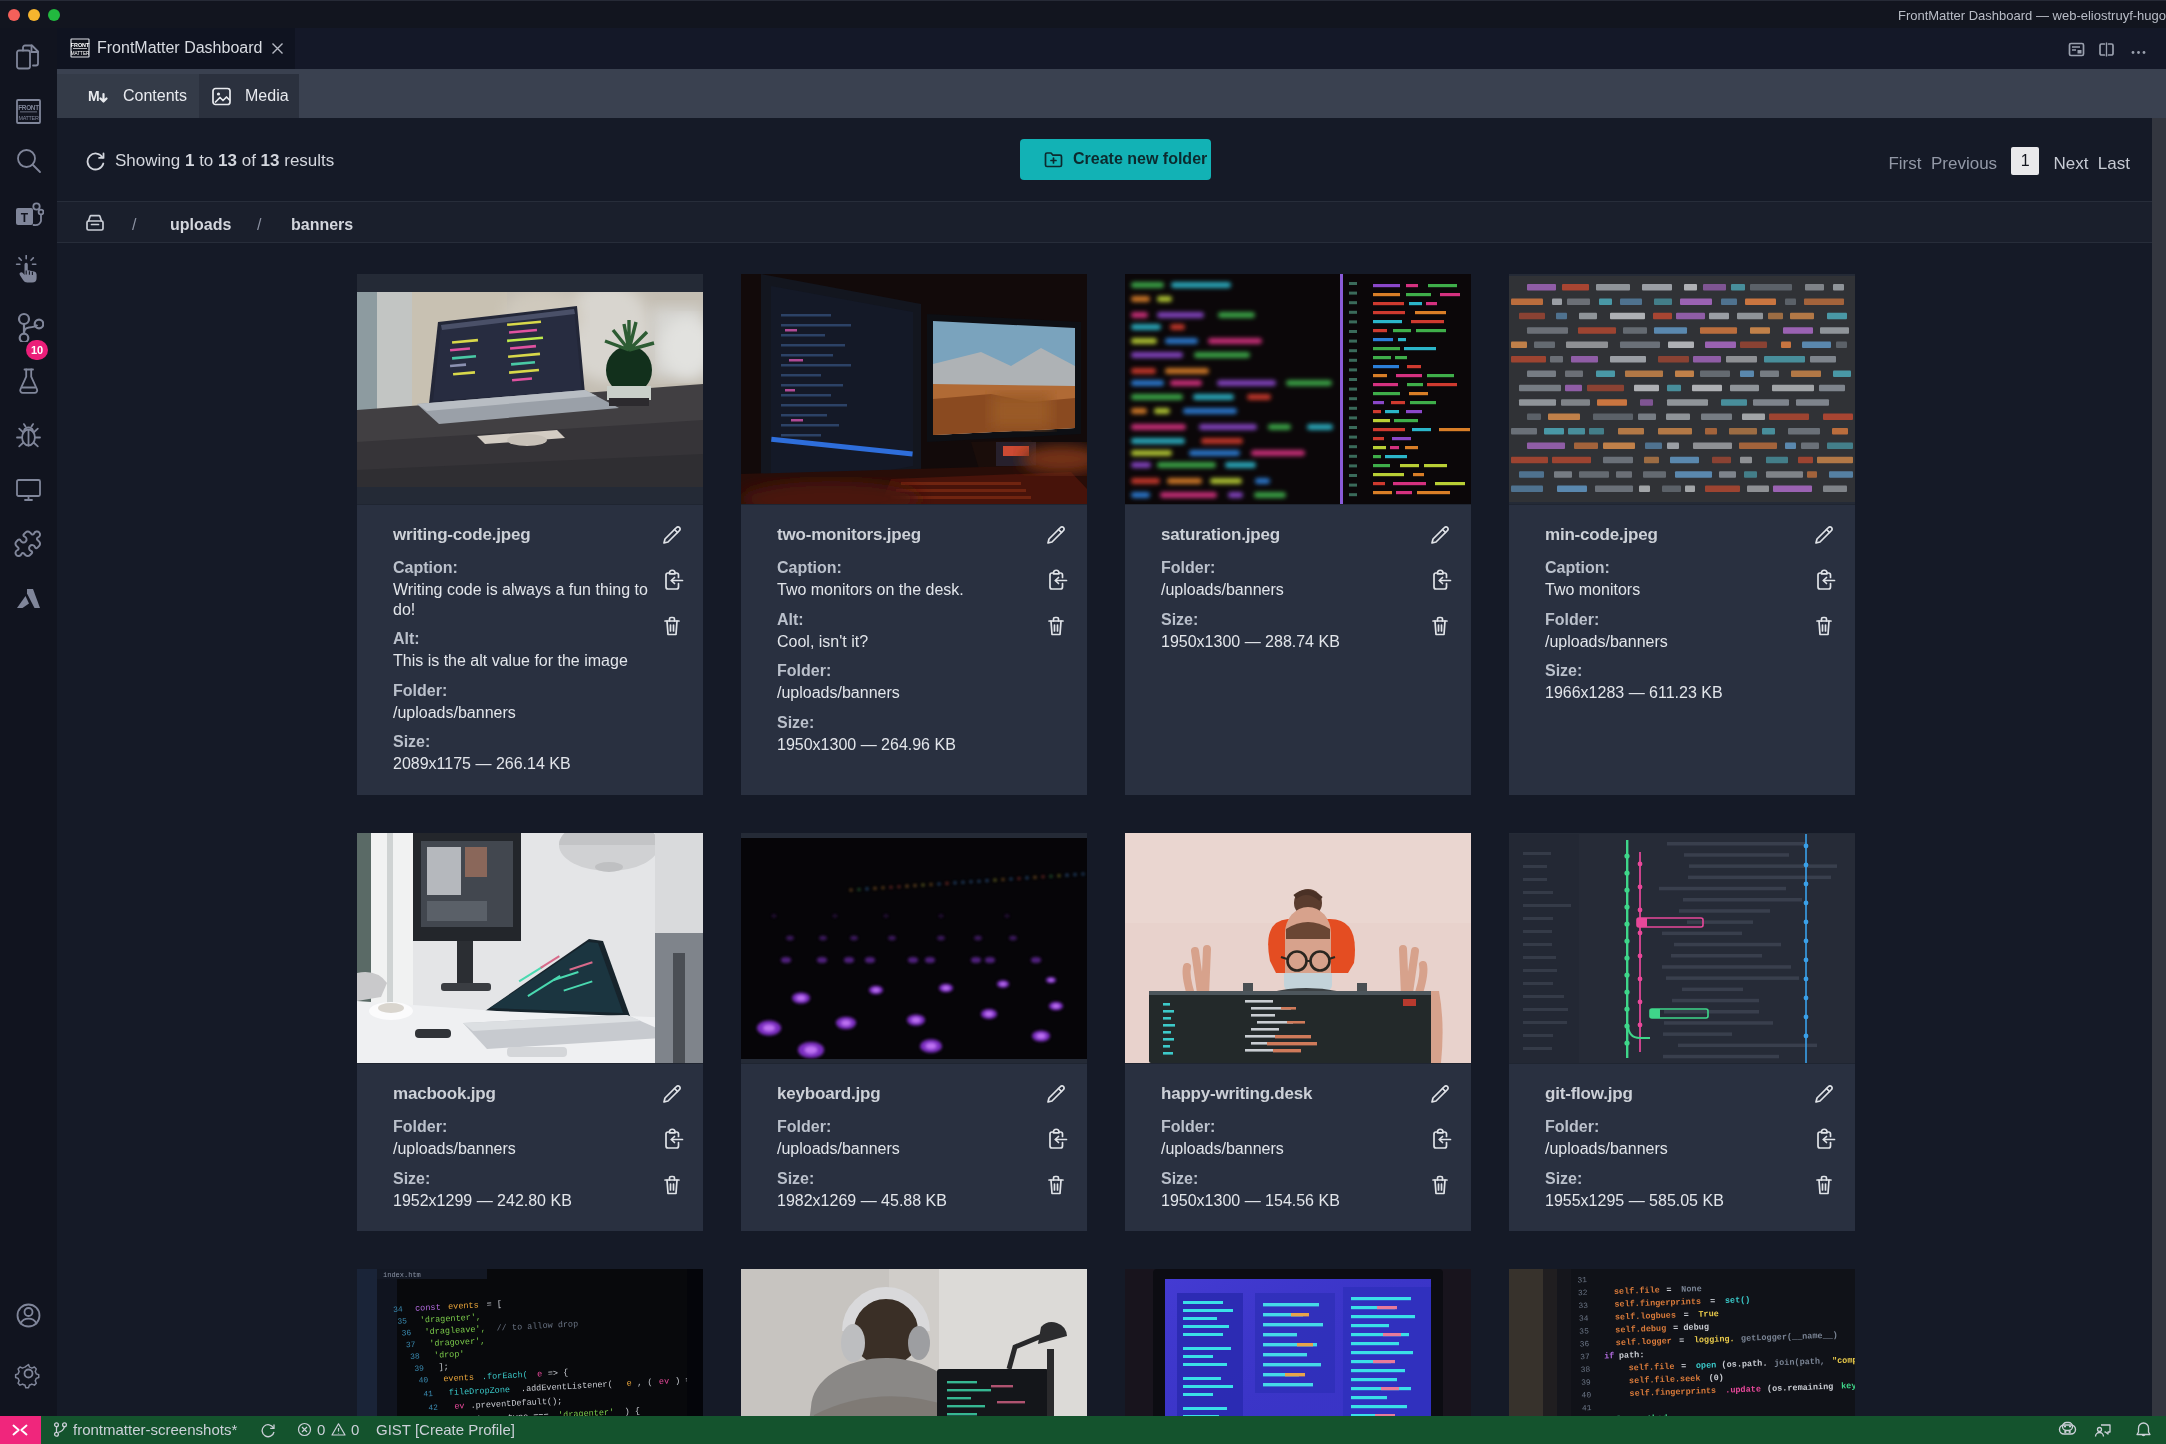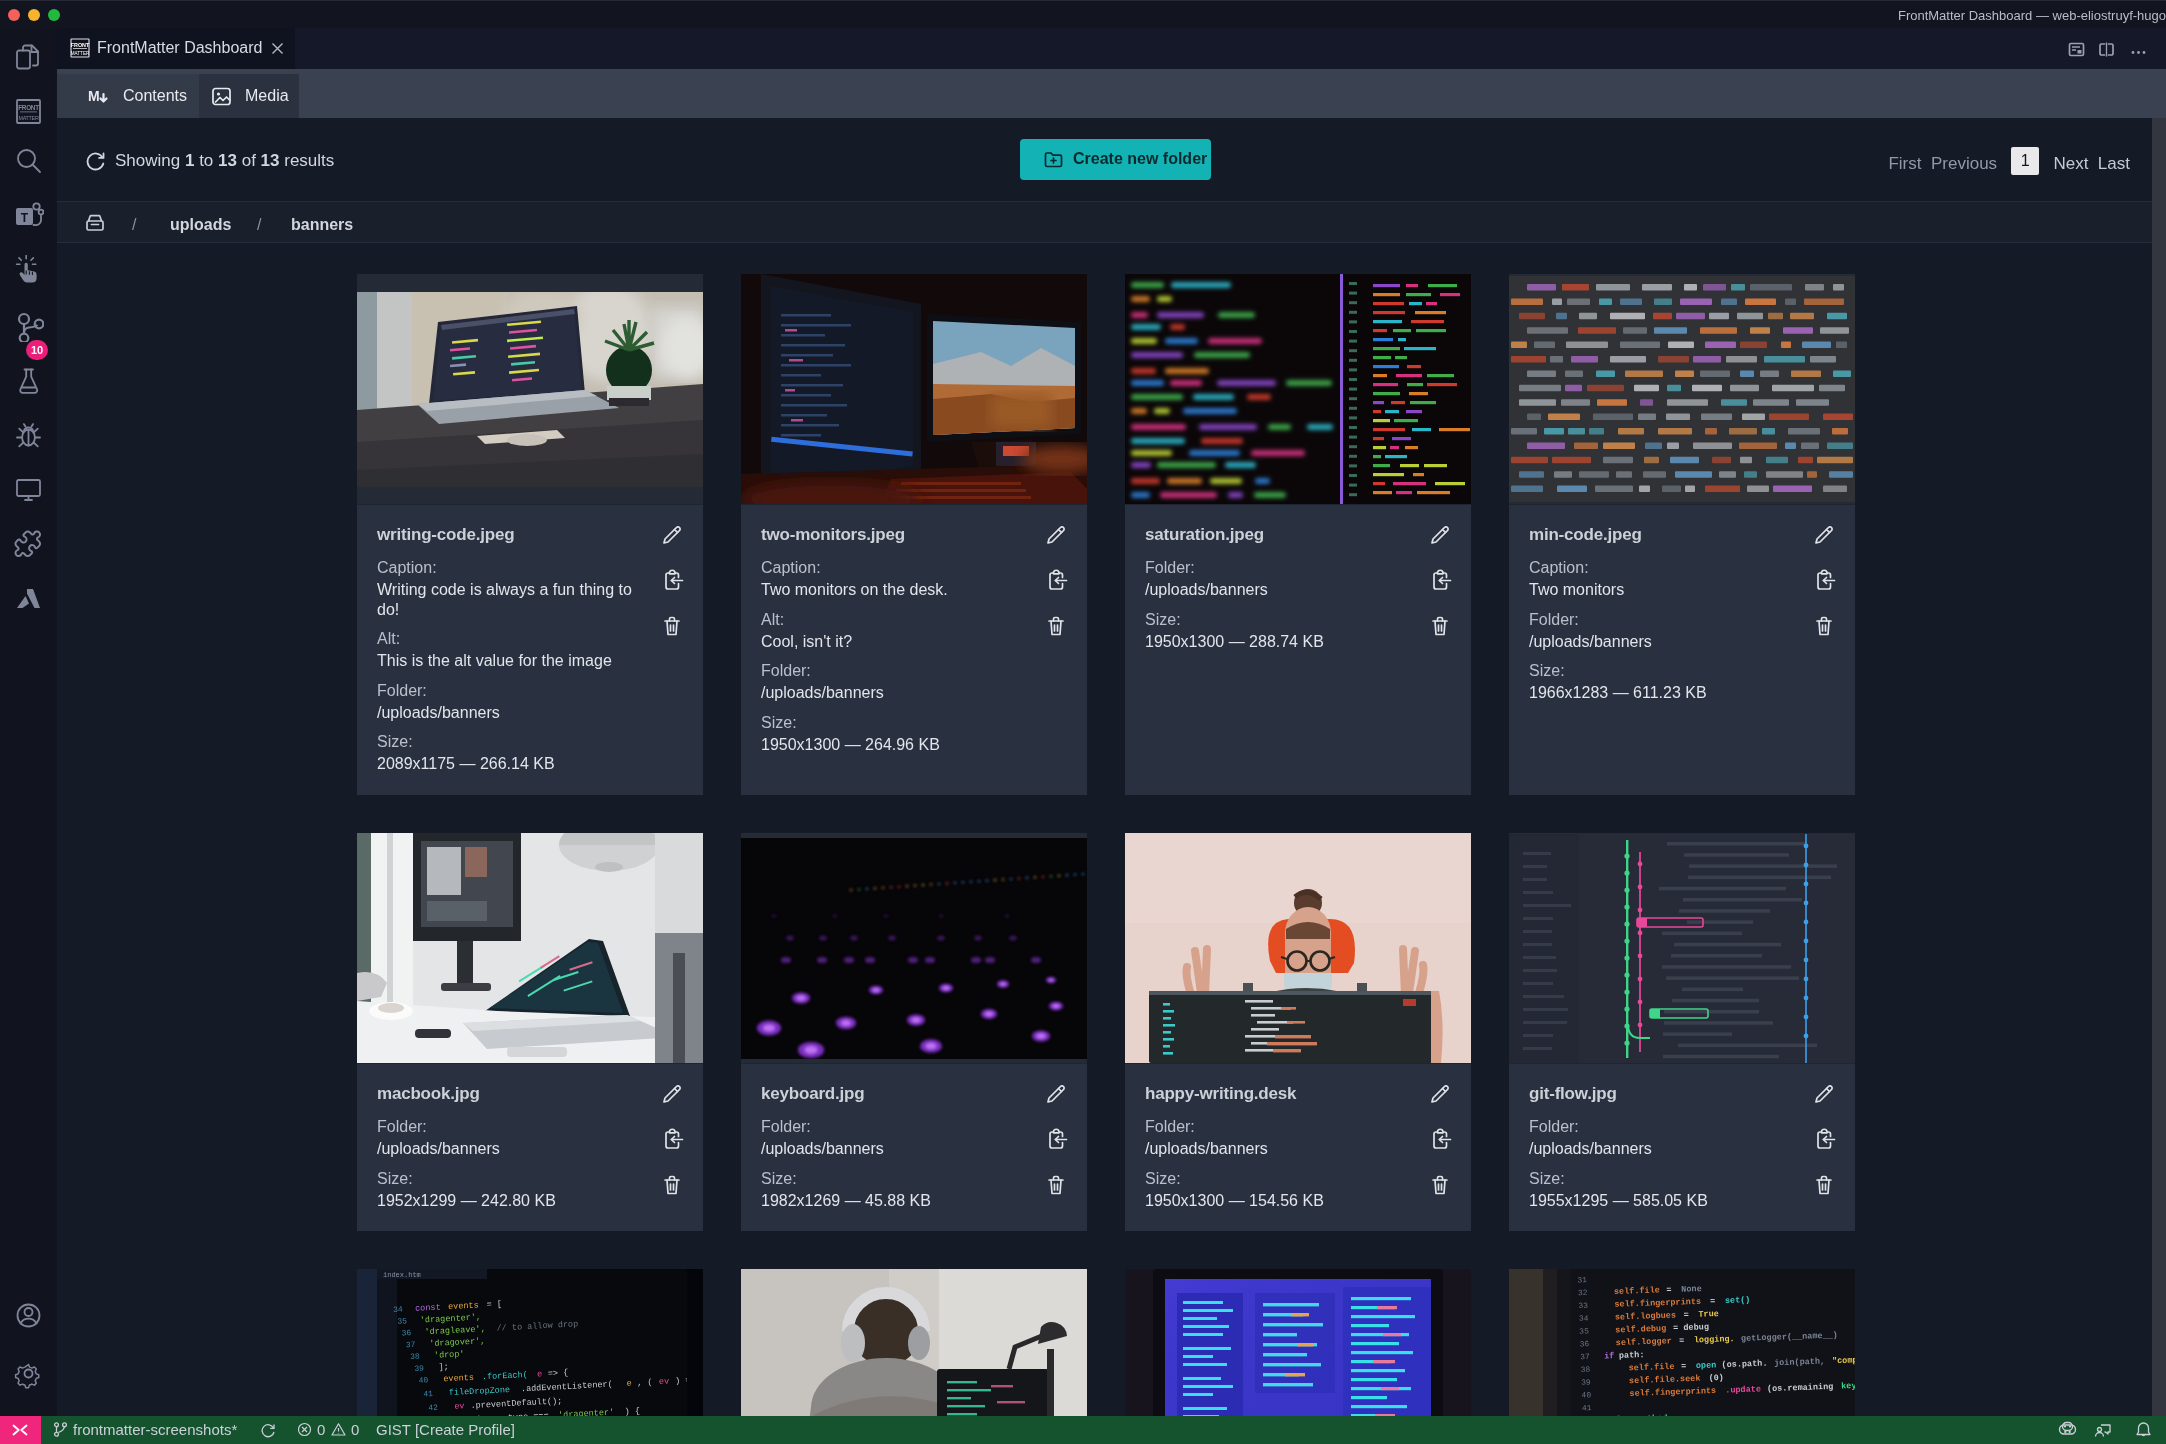--- a/index.html
+++ b/index.html
@@ -13,24 +13,24 @@
 #tab1{position:absolute;left:0;top:0;width:238px;height:41px;background:#0f1320;color:#d8dbe1;font-size:16px}
 #navbar{position:absolute;left:57px;top:69px;width:2109px;height:49px;background:#3a4150;color:#e8eaef;font-size:16px}
 .navtab{position:absolute;top:5px;height:44px;display:flex;align-items:center}
 #toolbar{position:absolute;left:57px;top:118px;width:2109px;height:83px;color:#d3d6dd;font-size:17px}
 #crumb{position:absolute;left:57px;top:201px;width:2109px;height:42px;background:#1a1f2c;border-top:1px solid #272d3a;border-bottom:1px solid #272d3a;color:#d3d6dd;font-size:16px;font-weight:bold}
 #statusbar{position:absolute;left:0;top:1416px;width:2166px;height:28px;background:#14532d;color:#ccd0d8;font-size:15px}
 #grid{position:absolute;left:57px;top:0;width:2109px;height:1444px}
 .card{position:absolute;width:346px;background:#293040;color:#c8ccd4}
 .imgbox{position:relative;width:346px;height:230px;background:#242a36;display:flex;align-items:center;justify-content:center;overflow:hidden}
 .imgbox svg{display:block}
-.meta{position:relative;padding:17px 20px 0 20px;border-top:1px solid #1f2531}
+.meta{position:relative;padding:17px 20px 0 36px;border-top:1px solid #1f2531}
 .fname{font-size:17px;font-weight:bold;letter-spacing:-.2px;color:#ccd0d7;line-height:26px}
 .fld{margin-top:8px;font-size:16px}
-.lbl{font-weight:normal;line-height:24px;color:#bac0cb}
+.lbl{font-weight:bold;line-height:24px;color:#bac0cb}
 .val{line-height:19.5px;color:#e2e5ea}
 .icons{position:absolute;top:19px;right:20px;width:22px}
 .icons svg{display:block;margin-bottom:23px;color:#e0e3e8}
 .pgbtn{color:#9298a6}
 .pgon{color:#c6cad3}
 </style></head><body>
 
 <div id="titlebar">
   <div class="dot" style="left:8px;background:#f4605a"></div>
   <div class="dot" style="left:28px;background:#f6b42e"></div>

